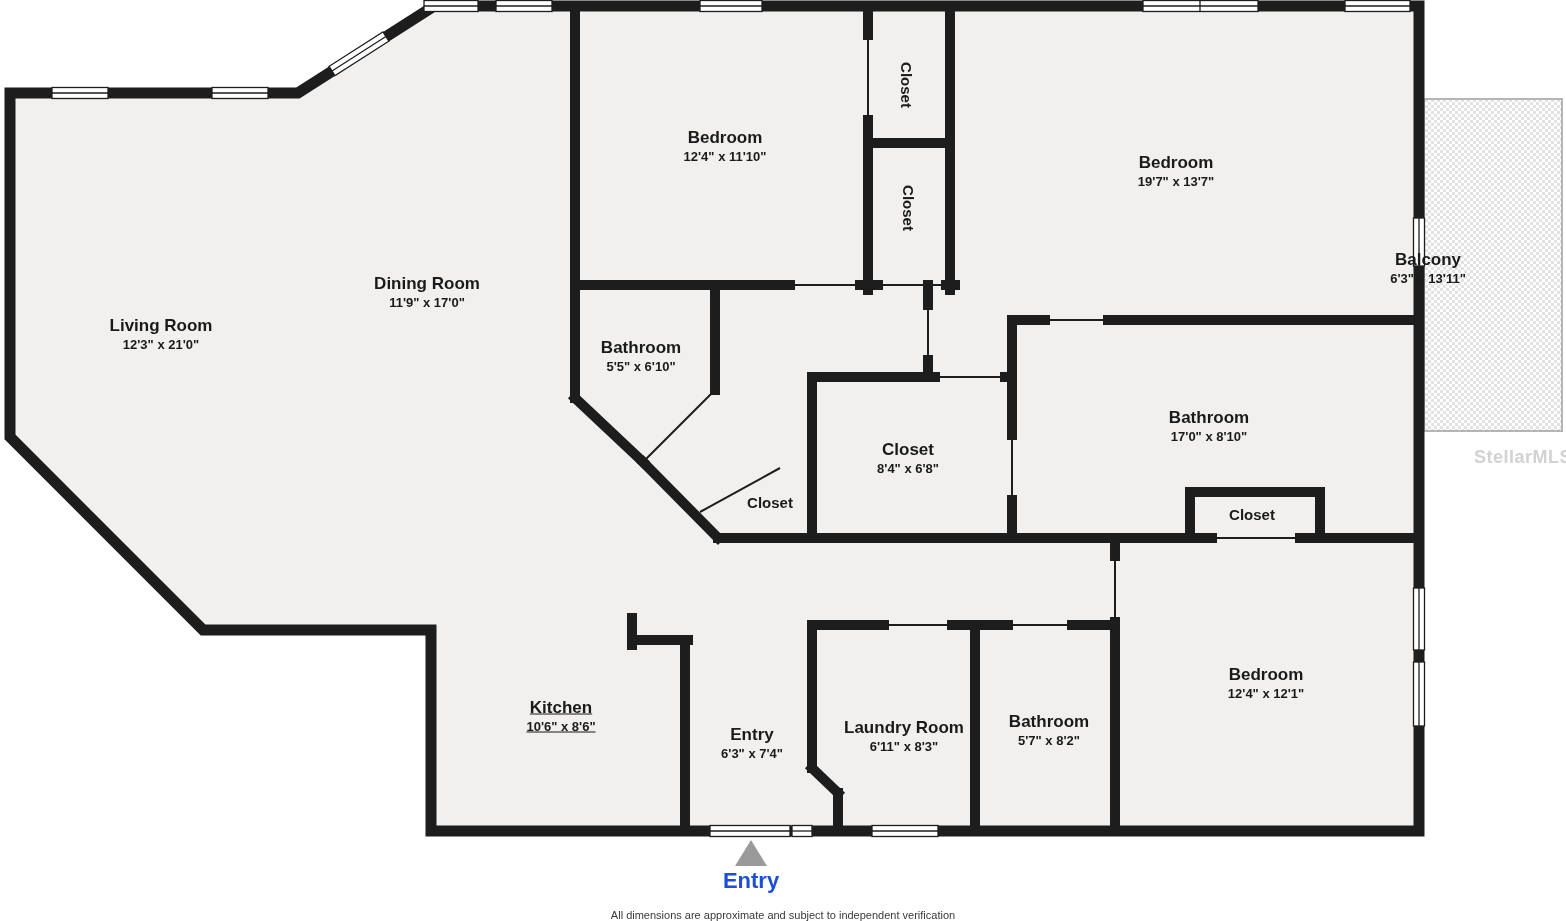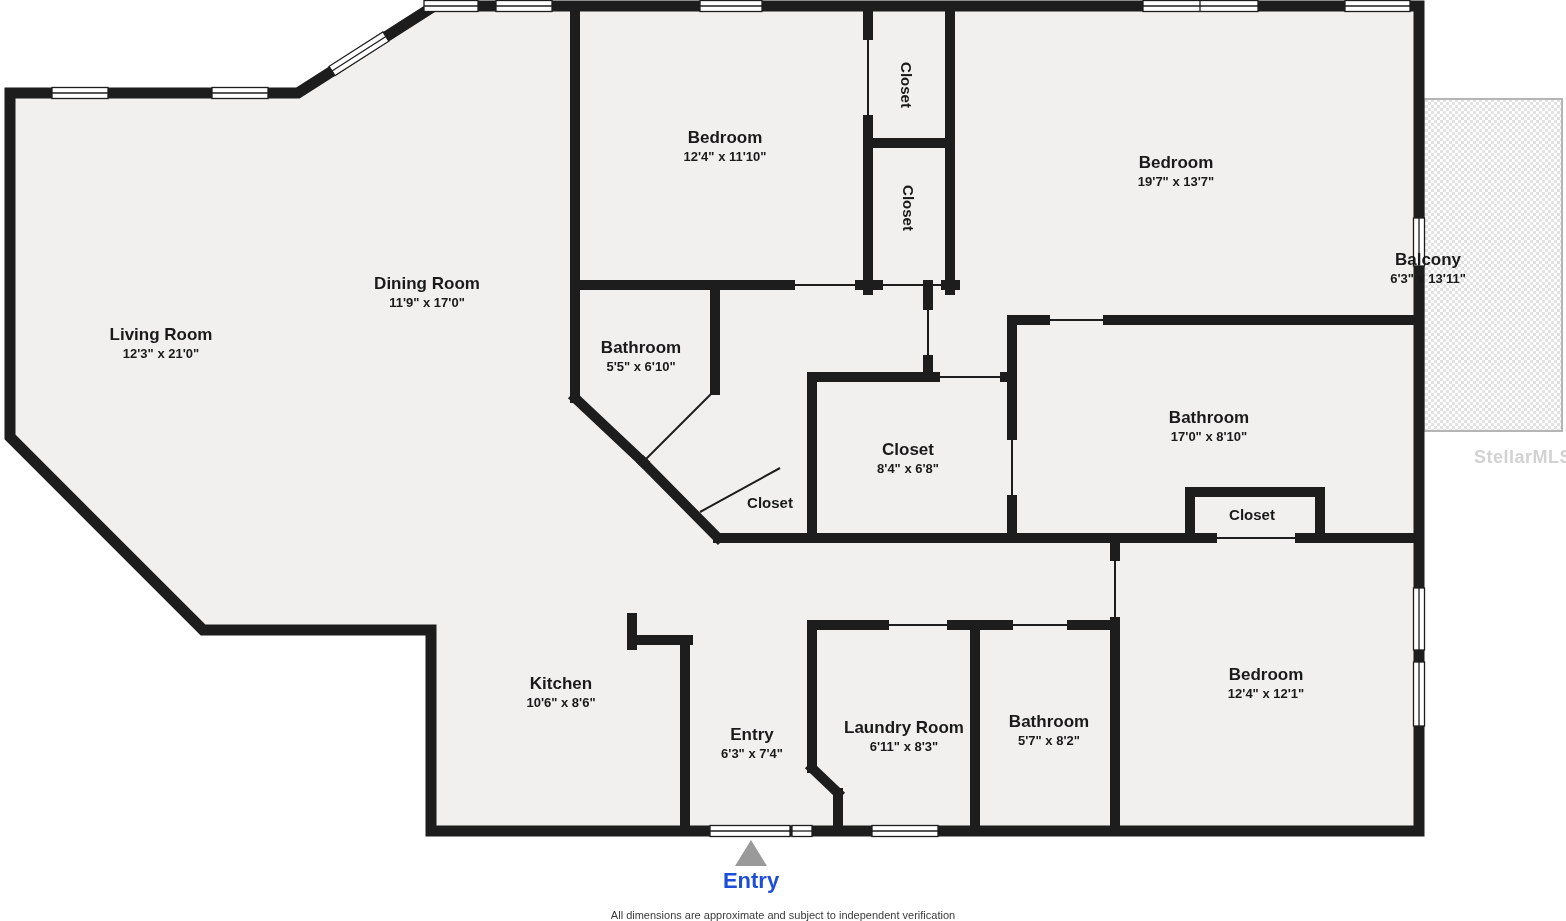--- a/index.html
+++ b/index.html
@@ -184,21 +184,21 @@
       </g>
       <g transform="translate(332,71) rotate(-32.6)">
         <rect x="0" y="-5.5" width="64" height="11" fill="#ffffff" stroke="#1d1d1d" stroke-width="1.3"></rect>
         <line x1="0" y1="0" x2="64" y2="0" stroke="#1d1d1d" stroke-width="1.3"></line>
       </g>
     </g>
 
     <polygon points="735,866 767,866 751,840" fill="#9a9a9a"></polygon>
   </svg>
 
-  <div class="room-label" style="left:161px; top:334px;margin-top:9px;">
+  <div class="room-label" style="left:161px; top:334px;">
     <span class="room-name">Living Room</span>
     <span class="room-dims">12'3" x 21'0"</span>
   </div>
   <div class="room-label" style="left:427px; top:282px;margin-top:10px;">
     <span class="room-name">Dining Room</span>
     <span class="room-dims">11'9" x 17'0"</span>
   </div>
   <div class="room-label" style="left:725px; top:146px;">
     <span class="room-name">Bedroom</span>
     <span class="room-dims">12'4" x 11'10"</span>
@@ -220,21 +220,21 @@
     <span class="room-dims">8'4" x 6'8"</span>
   </div>
   <div class="room-label" style="left:1209px; top:426px;">
     <span class="room-name">Bathroom</span>
     <span class="room-dims">17'0" x 8'10"</span>
   </div>
   <div class="room-label" style="left:1266px; top:683px;">
     <span class="room-name">Bedroom</span>
     <span class="room-dims">12'4" x 12'1"</span>
   </div>
-  <div class="room-label" style="left:561px; top:692px;">
+  <div class="room-label" style="left:561px; top:716px;text-decoration:underline;">
     <span class="room-name">Kitchen</span>
     <span class="room-dims">10'6" x 8'6"</span>
   </div>
   <div class="room-label" style="left:752px; top:743px;">
     <span class="room-name">Entry</span>
     <span class="room-dims">6'3" x 7'4"</span>
   </div>
   <div class="room-label" style="left:897px; top:736px;margin-left:7px;">
     <span class="room-name">Laundry Room</span>
     <span class="room-dims">6'11" x 8'3"</span>

